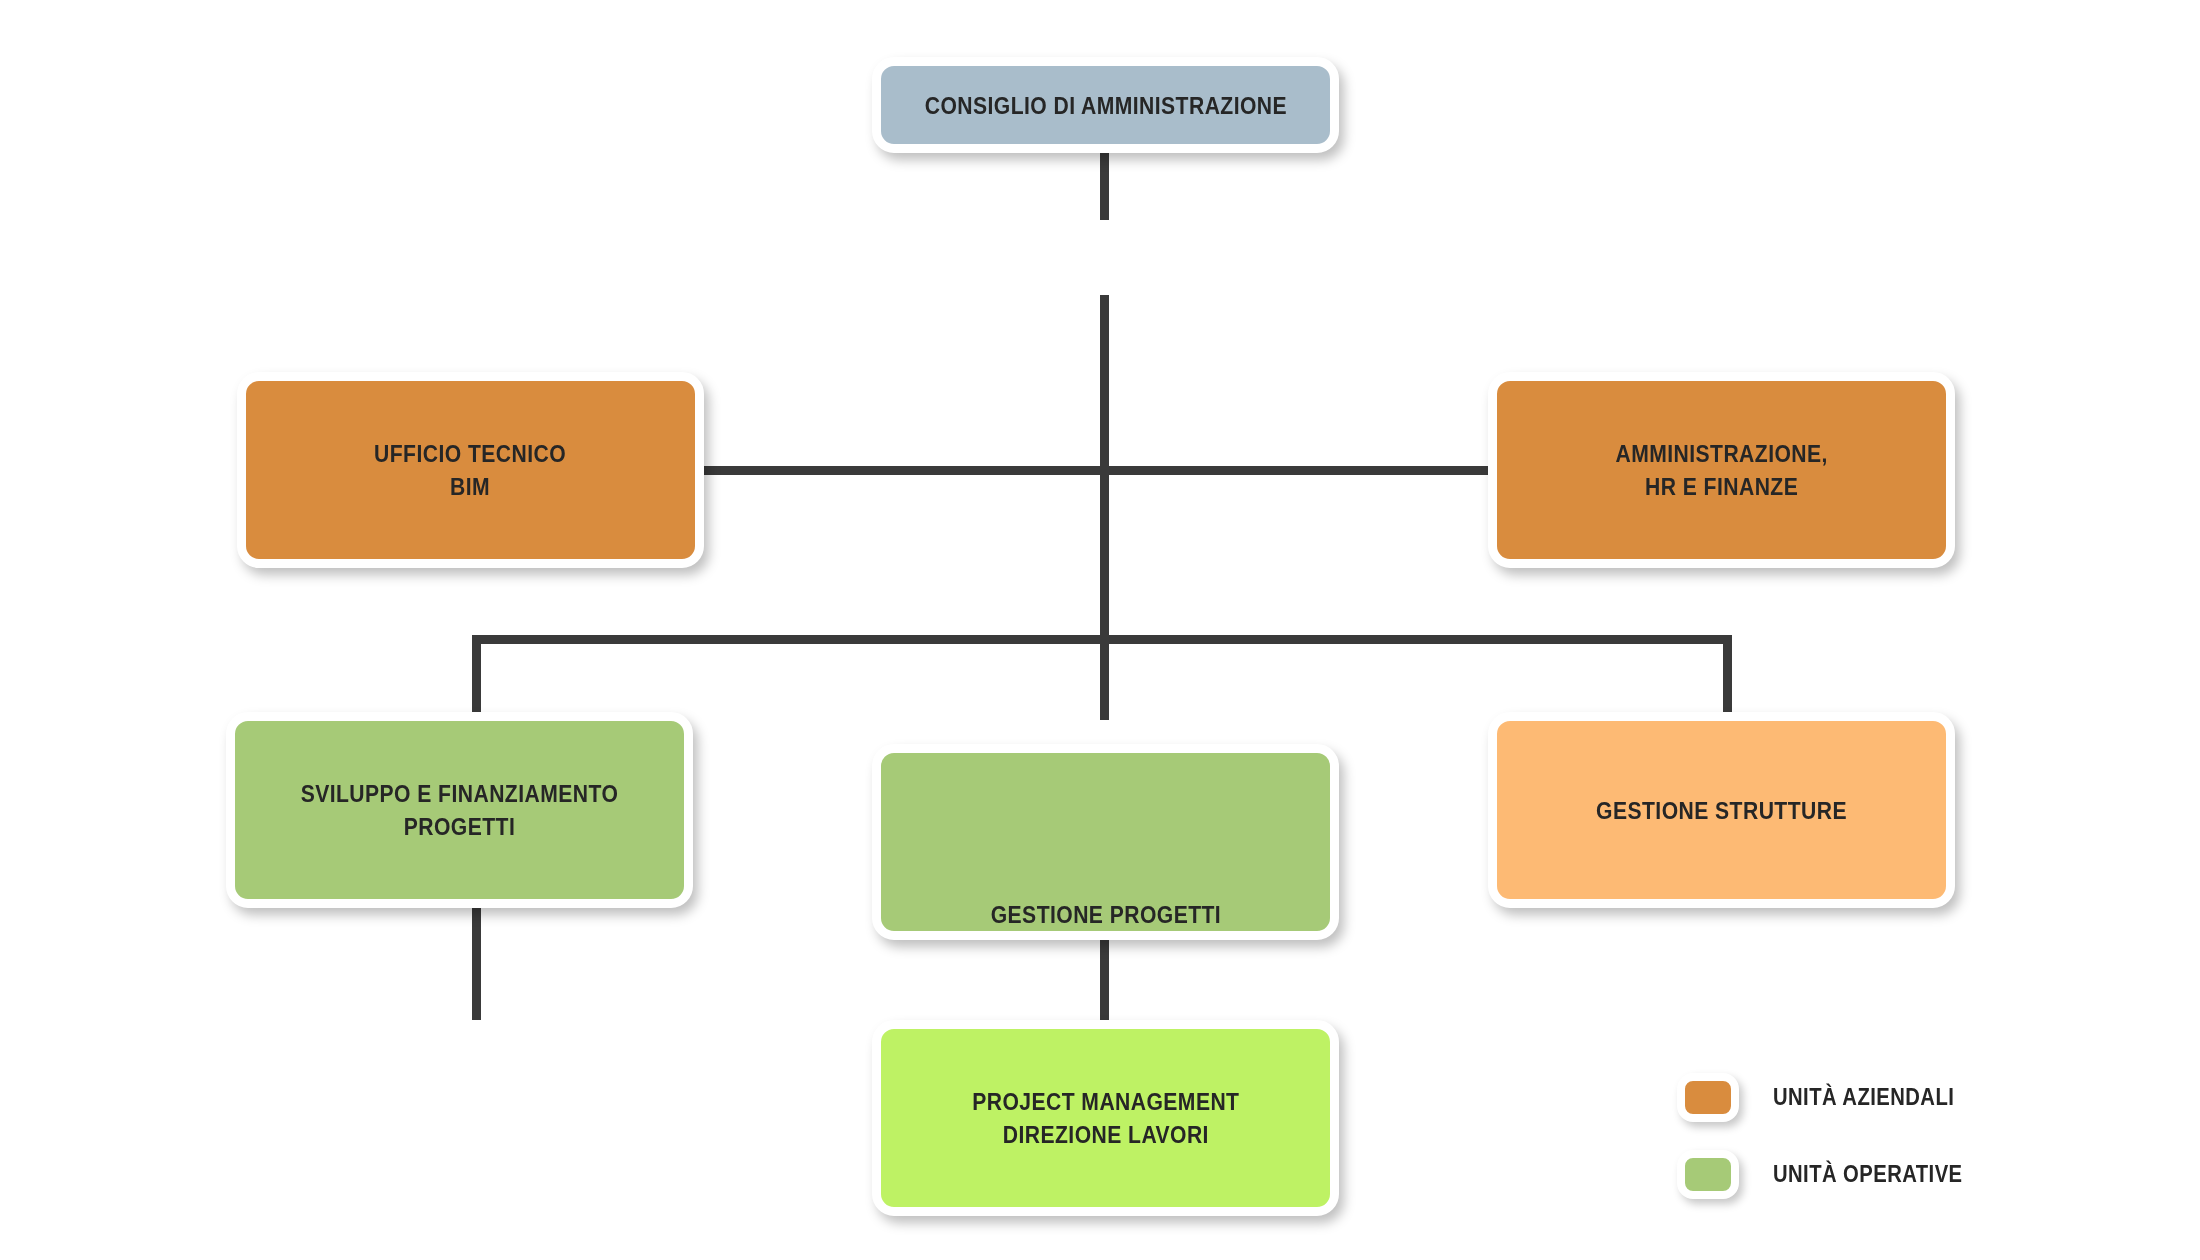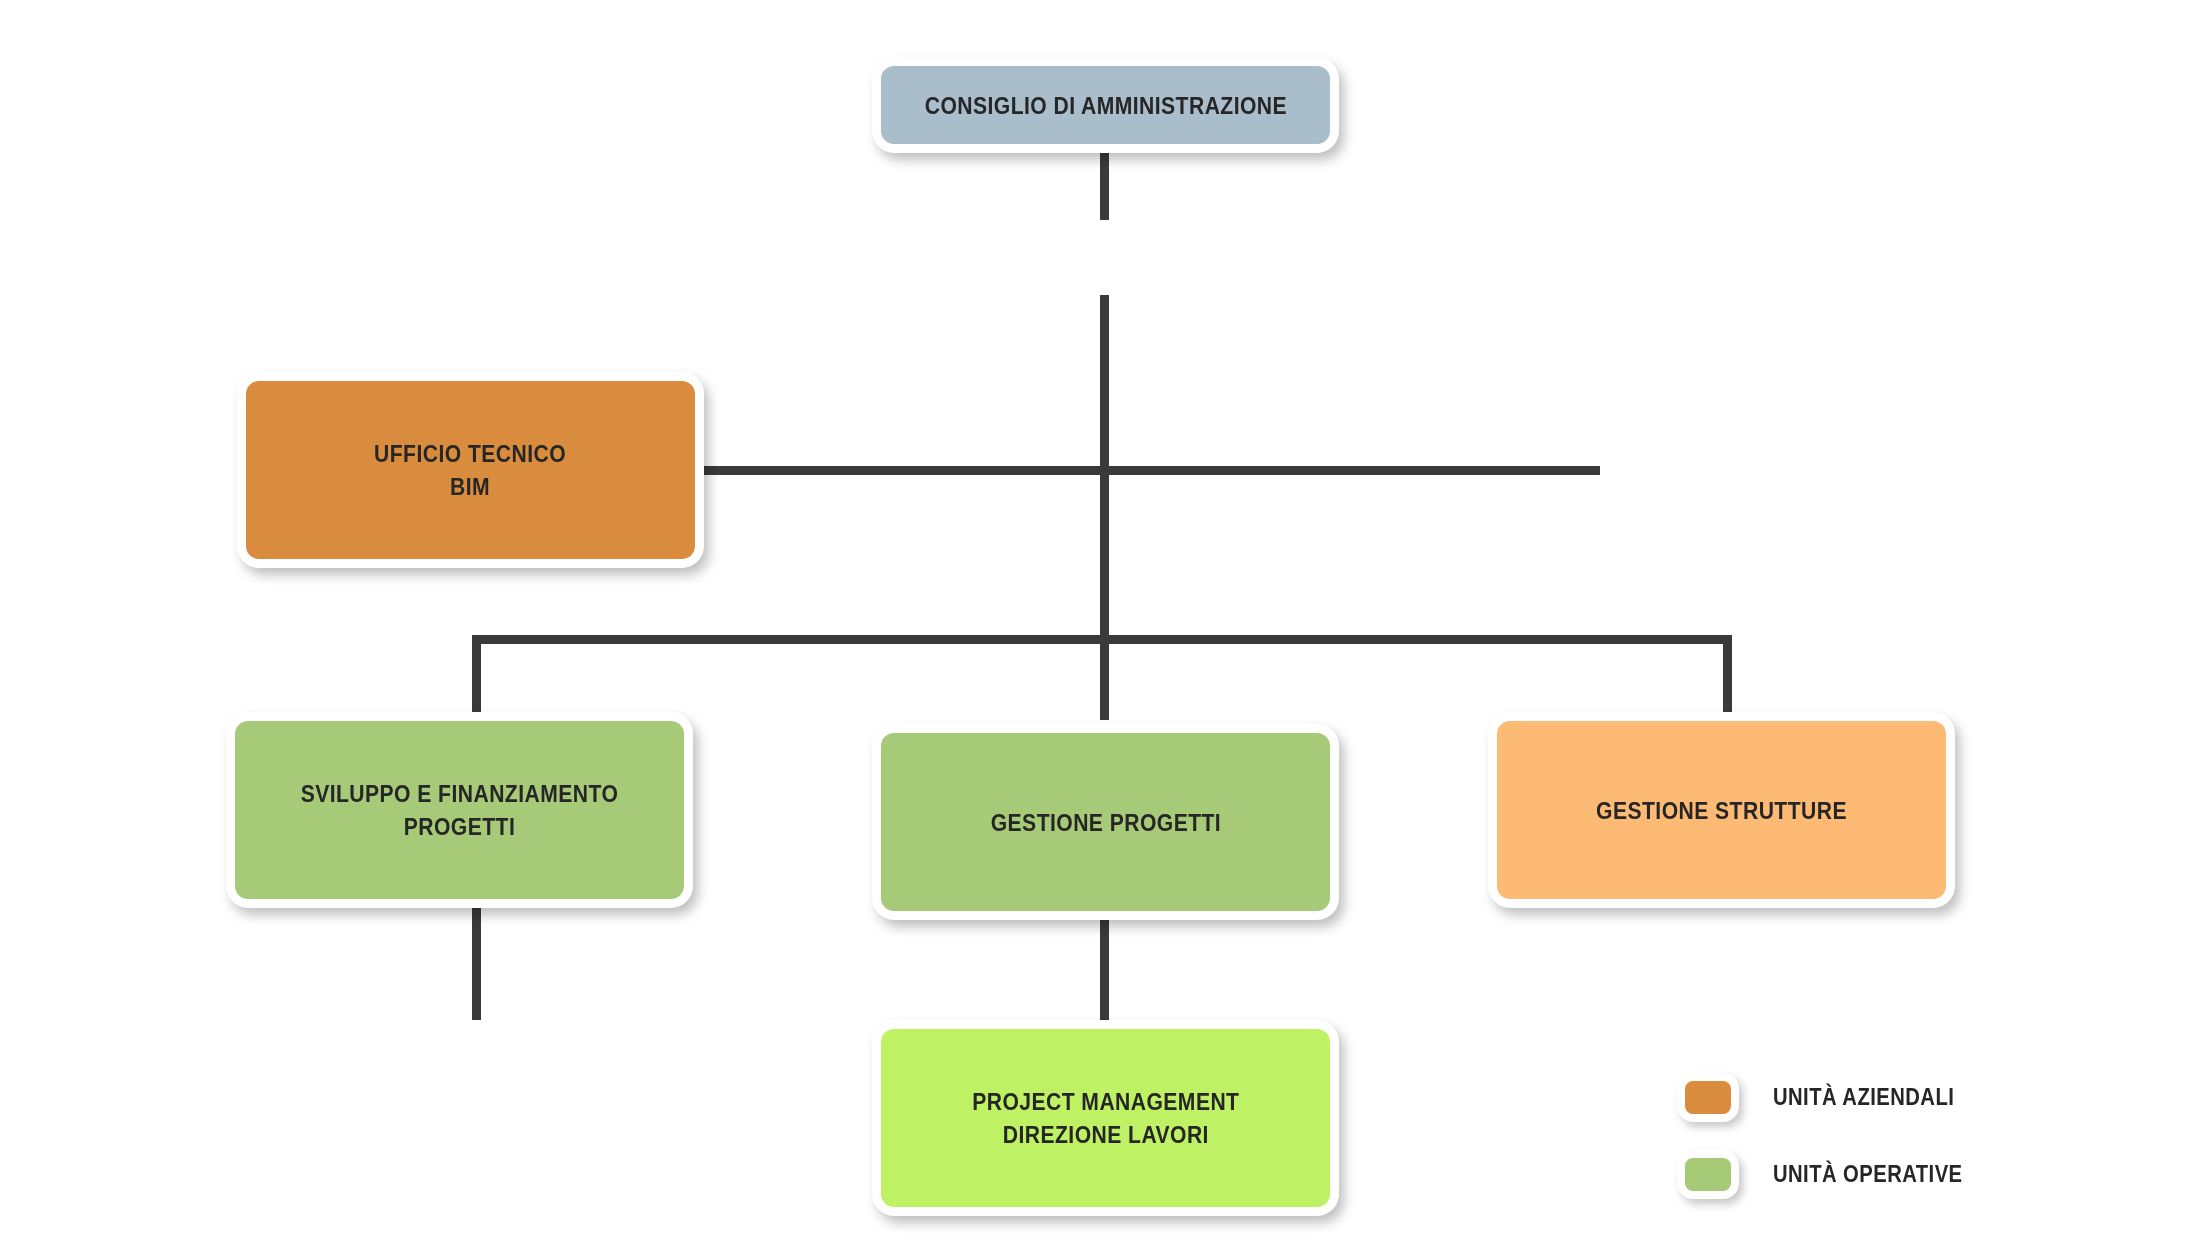--- a/index.html
+++ b/index.html
@@ -66,27 +66,31 @@
   <div class="node" style="left: 872px; top: 57px; width: 467px; height: 96px; background-color: rgb(169, 189, 203);">
     <span class="label">CONSIGLIO DI AMMINISTRAZIONE</span>
   </div>
 
 
   <div class="node" style="left: 237px; top: 372px; width: 467px; height: 196px; background-color: rgb(217, 140, 62);">
     <span class="label">UFFICIO TECNICO
 BIM</span>
   </div>
 
+  <div class="node" style="left: 1488px; top: 372px; width: 467px; height: 196px; background-color: rgb(217, 140, 62);">
+    <span class="label">AMMINISTRAZIONE,
+HR E FINANZE</span>
+  </div>
 
   <div class="node" style="left: 226px; top: 712px; width: 467px; height: 196px; background-color: rgb(166, 202, 119);">
     <span class="label">SVILUPPO E FINANZIAMENTO
 PROGETTI</span>
   </div>
 
-  <div class="node" style="left: 872px; top: 724px; width: 467px; height: 196px; background-color: rgb(166, 202, 119);">
+  <div class="node" style="left: 872px; top: 744px; width: 467px; height: 196px; background-color: rgb(166, 202, 119); align-items: flex-end;">
     <span class="label">GESTIONE PROGETTI</span>
   </div>
 
   <div class="node" style="left: 1488px; top: 712px; width: 467px; height: 196px; background-color: #fdba74;">
     <span class="label">GESTIONE STRUTTURE</span>
   </div>
 
 
   <div class="node" style="left: 872px; top: 1020px; width: 467px; height: 196px; background-color: #bef264;">
     <span class="label">PROJECT MANAGEMENT

